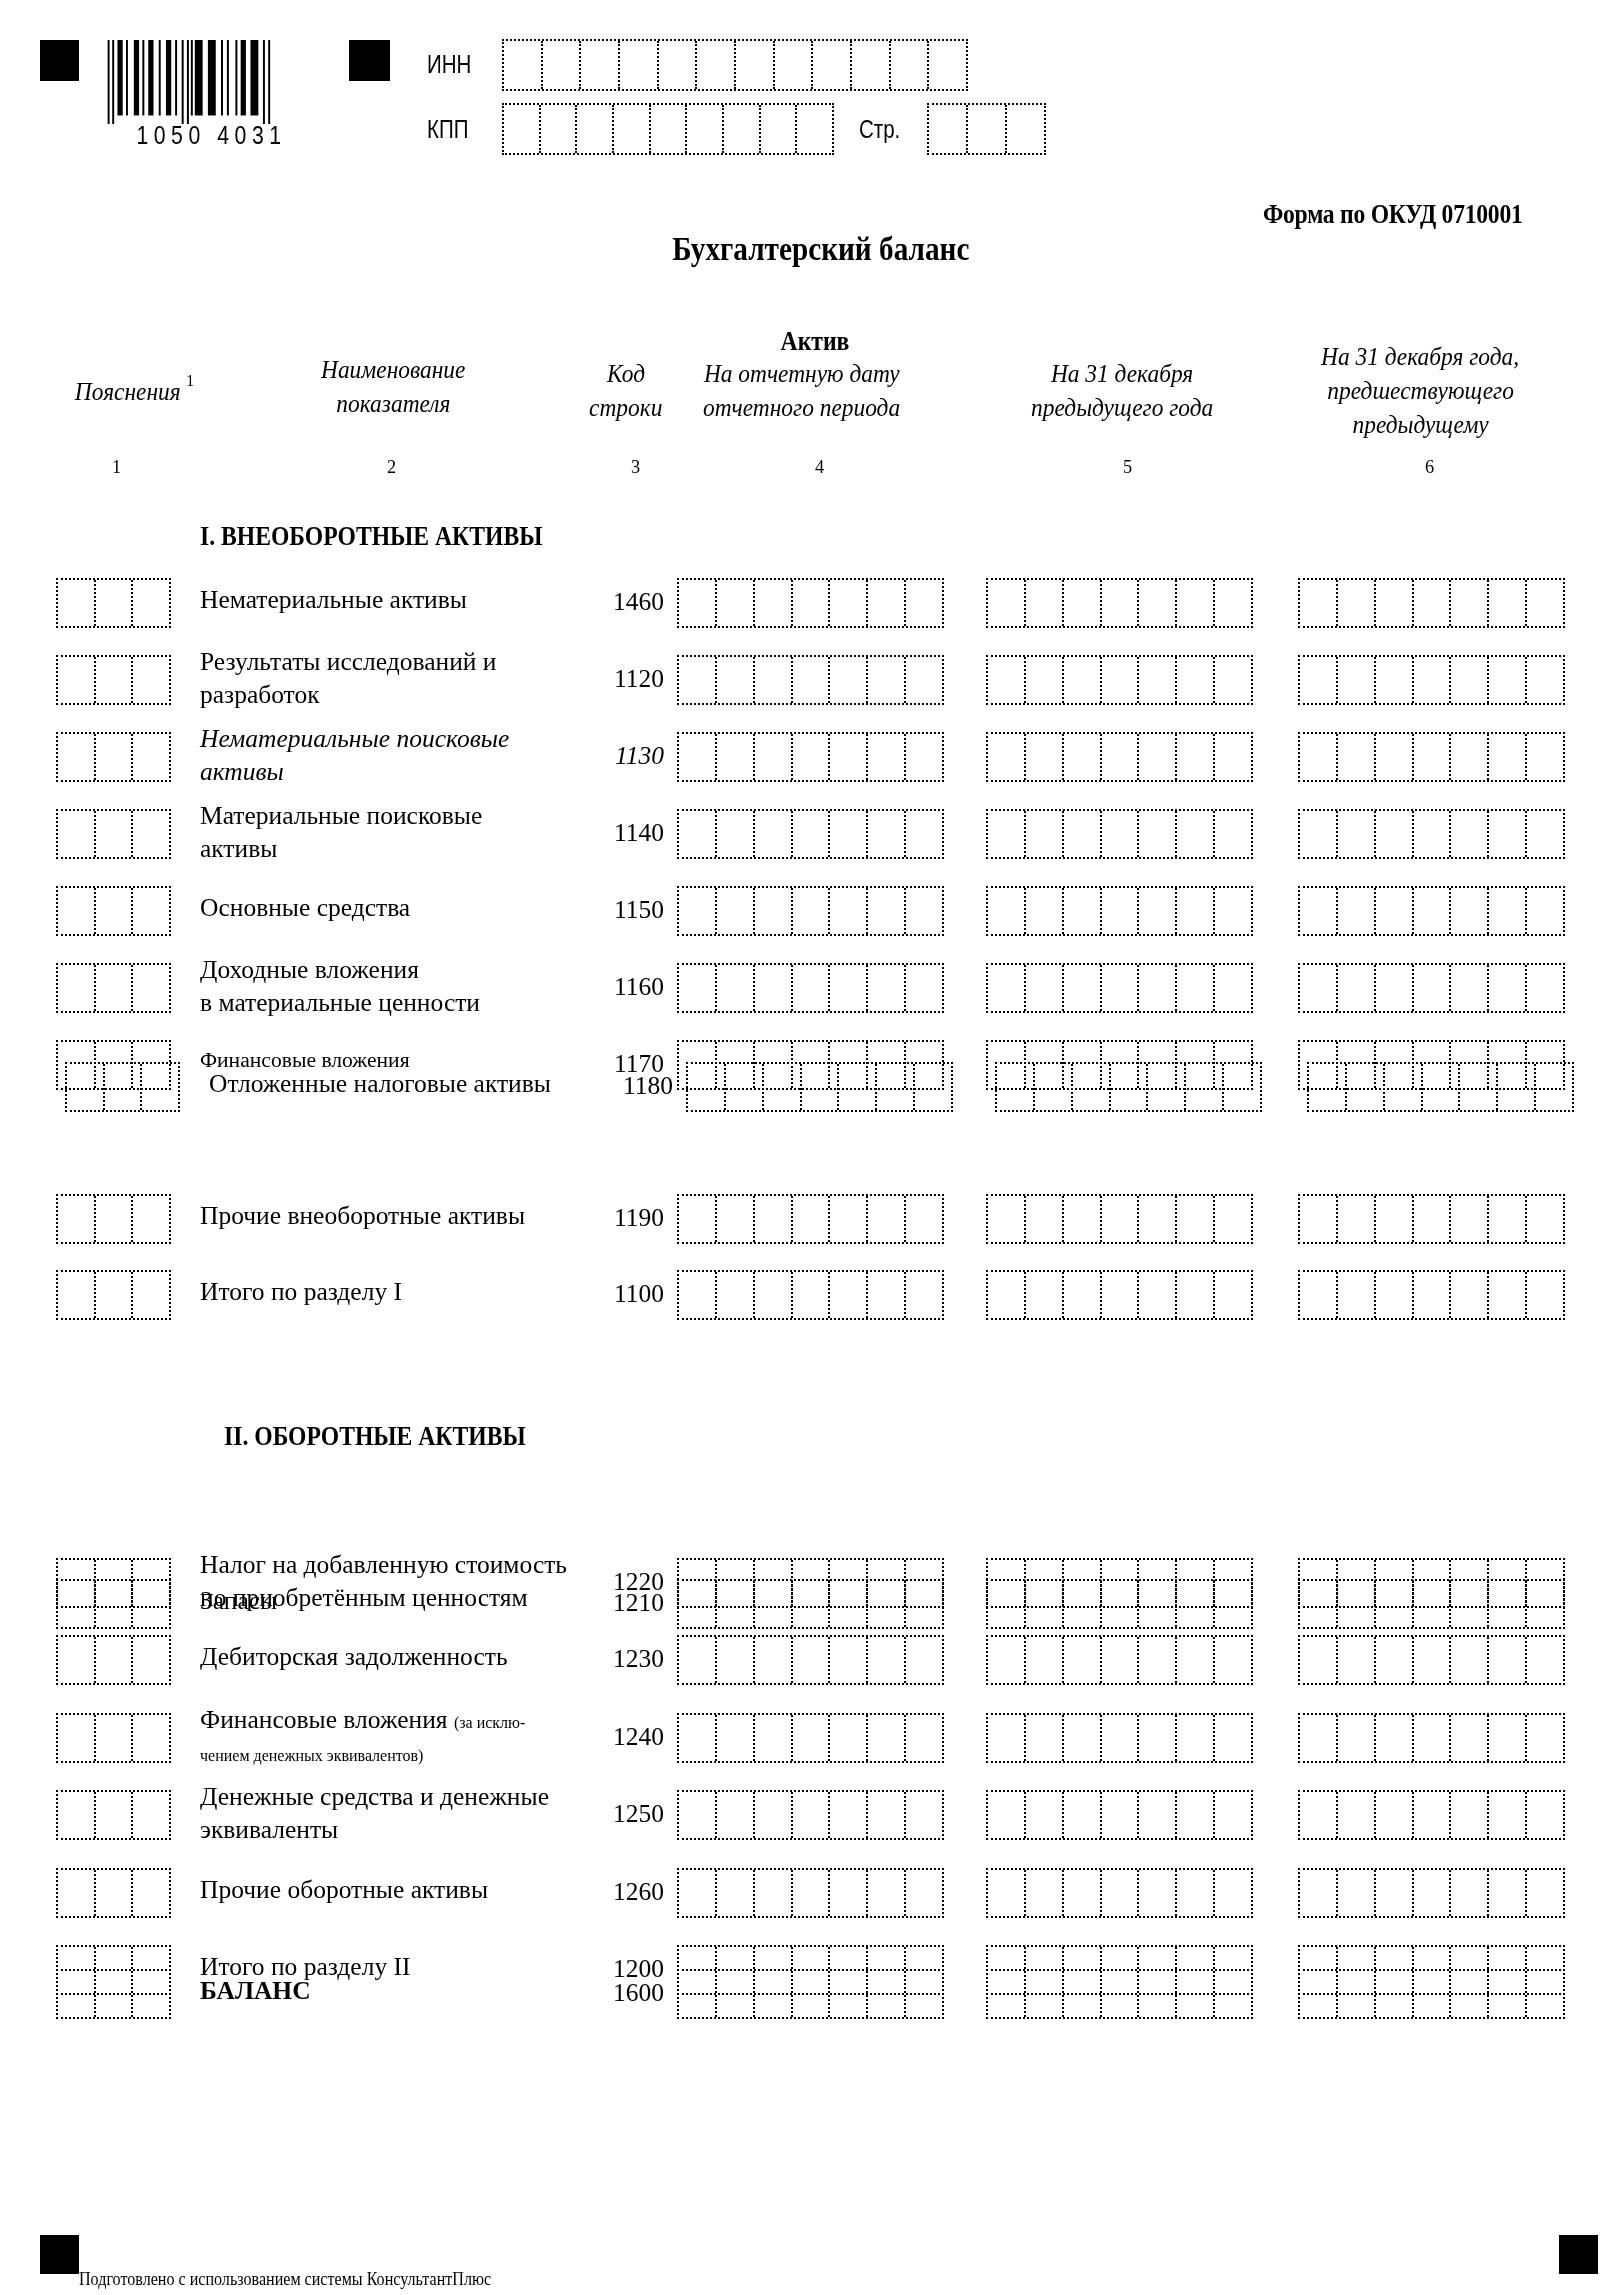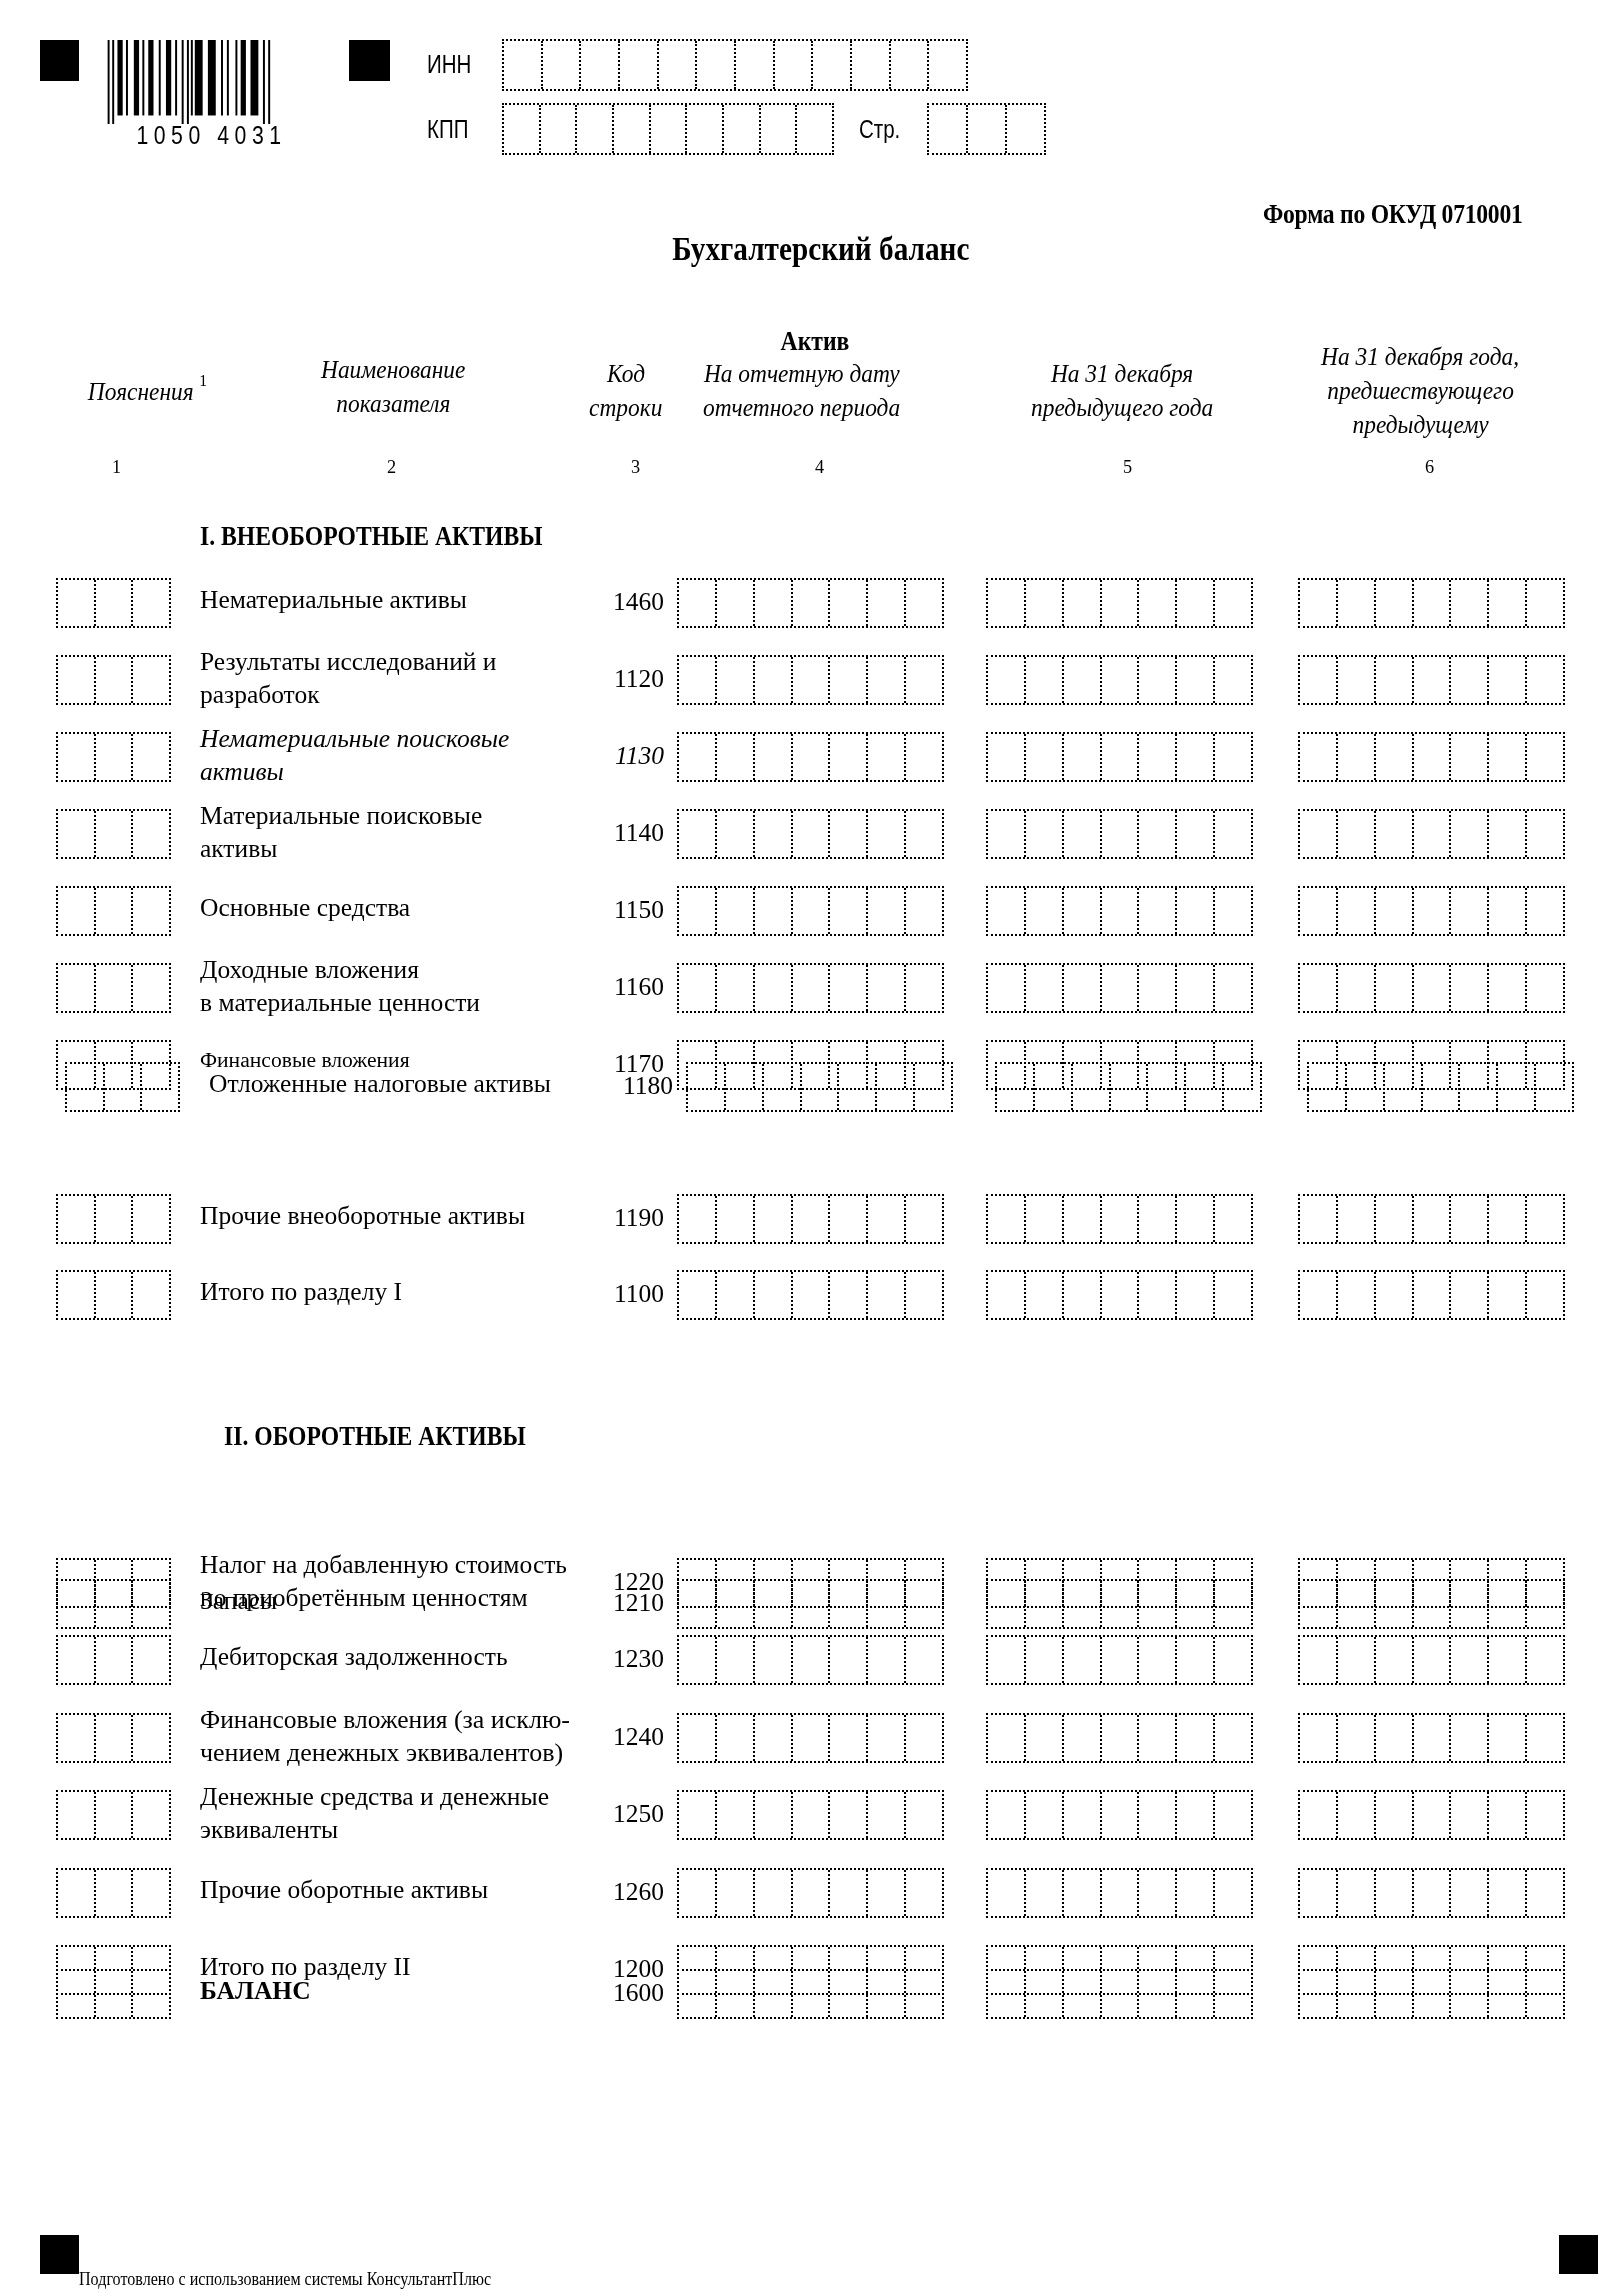--- a/index.html
+++ b/index.html
@@ -31,21 +31,21 @@
 
   .row { position:absolute; left:0; width:1623px; height:50px; }
   .row .notes { left:56px; top:0; width:115px; height:50px; }
   .row .vbox { top:0; width:267px; height:50px; }
   .row .name { position:absolute; left:200px; width:406px; font-size:25.5px; line-height:33px; white-space:nowrap; }
   .row .name.one { top:5.2px; }
   .row .name.two { top:-10.5px; }
   .row .name.small { font-size:21.6px; top:3.9px; }
   .row .name.bold { font-weight:bold; }
   .row .code { position:absolute; left:589px; width:75px; text-align:right; font-size:25.5px; top:9.2px; }
-  .row .name .sub { font-size:26px; }
+  .row .name .sub { font-size:16px; }
 
   .footer { position:absolute; left:79px; top:2269px; font-size:18.3px; transform:scaleX(0.88); transform-origin:left center; white-space:nowrap; }
 </style>
 </head>
 <body>
 
 <div class="marker" style="left:40px;top:40px;width:39px;height:41px;"></div>
 <div class="marker" style="left:349px;top:40px;width:41px;height:41px;"></div>
 <div class="marker" style="left:40px;top:2235px;width:39px;height:39px;"></div>
 <div class="marker" style="left:1559px;top:2235px;width:39px;height:39px;"></div>
@@ -111,21 +111,21 @@
 <div class="dgrid" style="left:927px;top:103px;width:119px;height:52px;" id="page-grid">
     <div class="cell"></div>
     <div class="cell"></div>
     <div class="cell"></div>
   </div>
 
 <div class="okud">Форма по ОКУД 0710001</div>
 <div class="title"><span>Бухгалтерский баланс</span></div>
 <div class="aktiv"><span>Актив</span></div>
 
-<div class="colhead" style="left:56px;top:368px;width:151px;text-align:right;">
+<div class="colhead" style="left:56px;top:368px;width:151px;text-align:center;">
   <span>Пояснения</span><sup style="font-style:normal;font-size:15.7px;position:relative;top:-3.9px;">1</sup>
 </div>
 <div class="colhead" style="left:275px;top:353px;width:236px;">
   <div><span>Наименование</span></div>
   <div><span>показателя</span></div>
 </div>
 <div class="colhead" style="left:580px;top:357px;width:92px;">
   <div><span>Код</span></div>
   <div><span>строки</span></div>
 </div>

